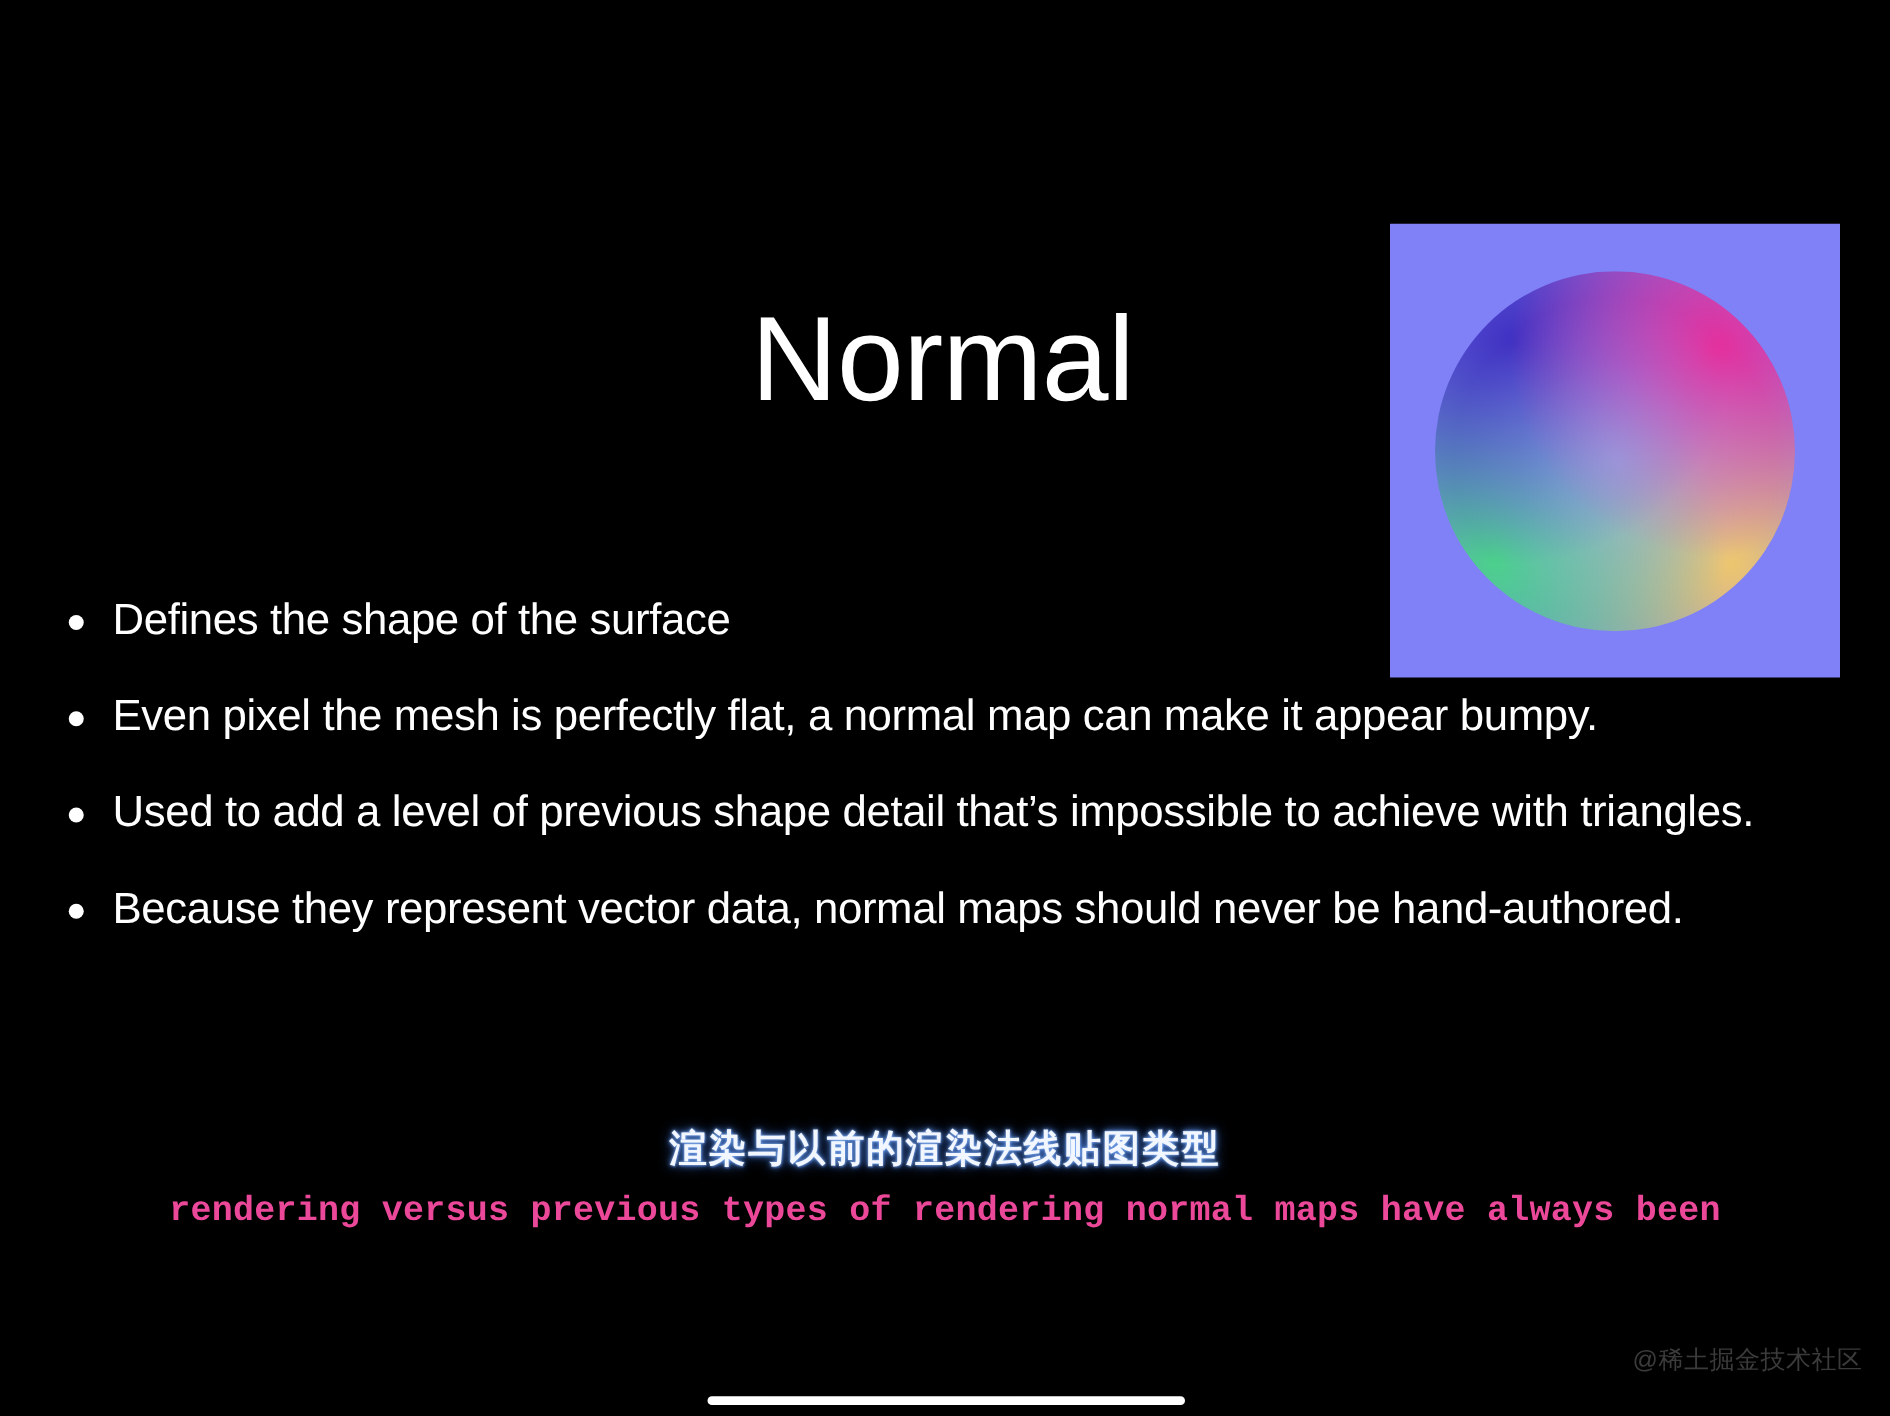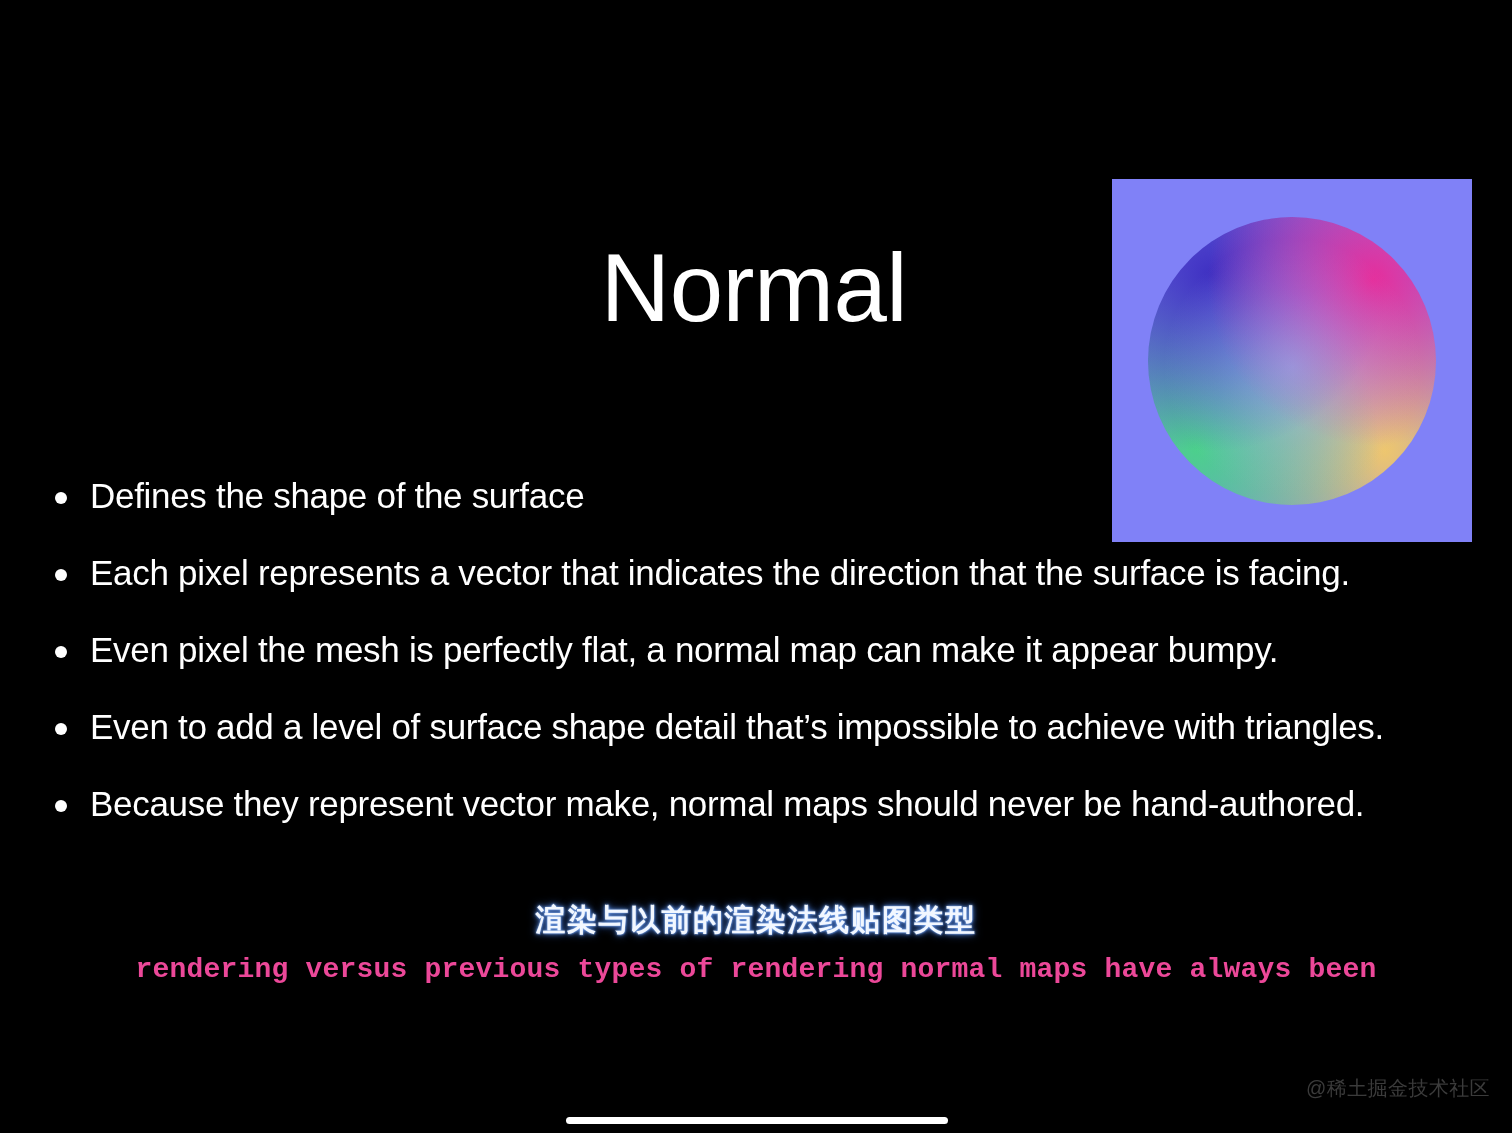--- a/index.html
+++ b/index.html
@@ -178,38 +178,34 @@
     <div id="normal-map-sphere"></div>
   </div>
 
   <div id="bullet-list">
 
     <div class="bullet-row">
       <span class="bullet-dot"></span>
       <span class="bullet-text">Defines the shape of the surface</span>
     </div>
 
-    <div class="bullet-row">
-      <span class="bullet-dot"></span>
-      <span class="bullet-text">Each pixel represents a vector that indicates the direction that the surface is facing.</span>
-    </div>
 
     <div class="bullet-row">
       <span class="bullet-dot"></span>
       <span class="bullet-text">Even pixel the mesh is perfectly flat, a normal map can make it appear bumpy.</span>
     </div>
 
     <div class="bullet-row">
       <span class="bullet-dot"></span>
-      <span class="bullet-text">Even to add a level of surface shape detail that’s impossible to achieve with triangles.</span>
-    </div>
-
-    <div class="bullet-row">
-      <span class="bullet-dot"></span>
-      <span class="bullet-text">Because they represent vector make, normal maps should never be hand-authored.</span>
+      <span class="bullet-text">Used to add a level of previous shape detail that’s impossible to achieve with triangles.</span>
+    </div>
+
+    <div class="bullet-row">
+      <span class="bullet-dot"></span>
+      <span class="bullet-text">Because they represent vector data, normal maps should never be hand-authored.</span>
     </div>
 
   </div>
 
   <div id="subtitle-block">
     <span id="subtitle-cn">渲染与以前的渲染法线贴图类型</span>
     <span id="subtitle-en">rendering versus previous types of rendering normal maps have always been</span>
   </div>
 
   <div id="watermark">@稀土掘金技术社区</div>

